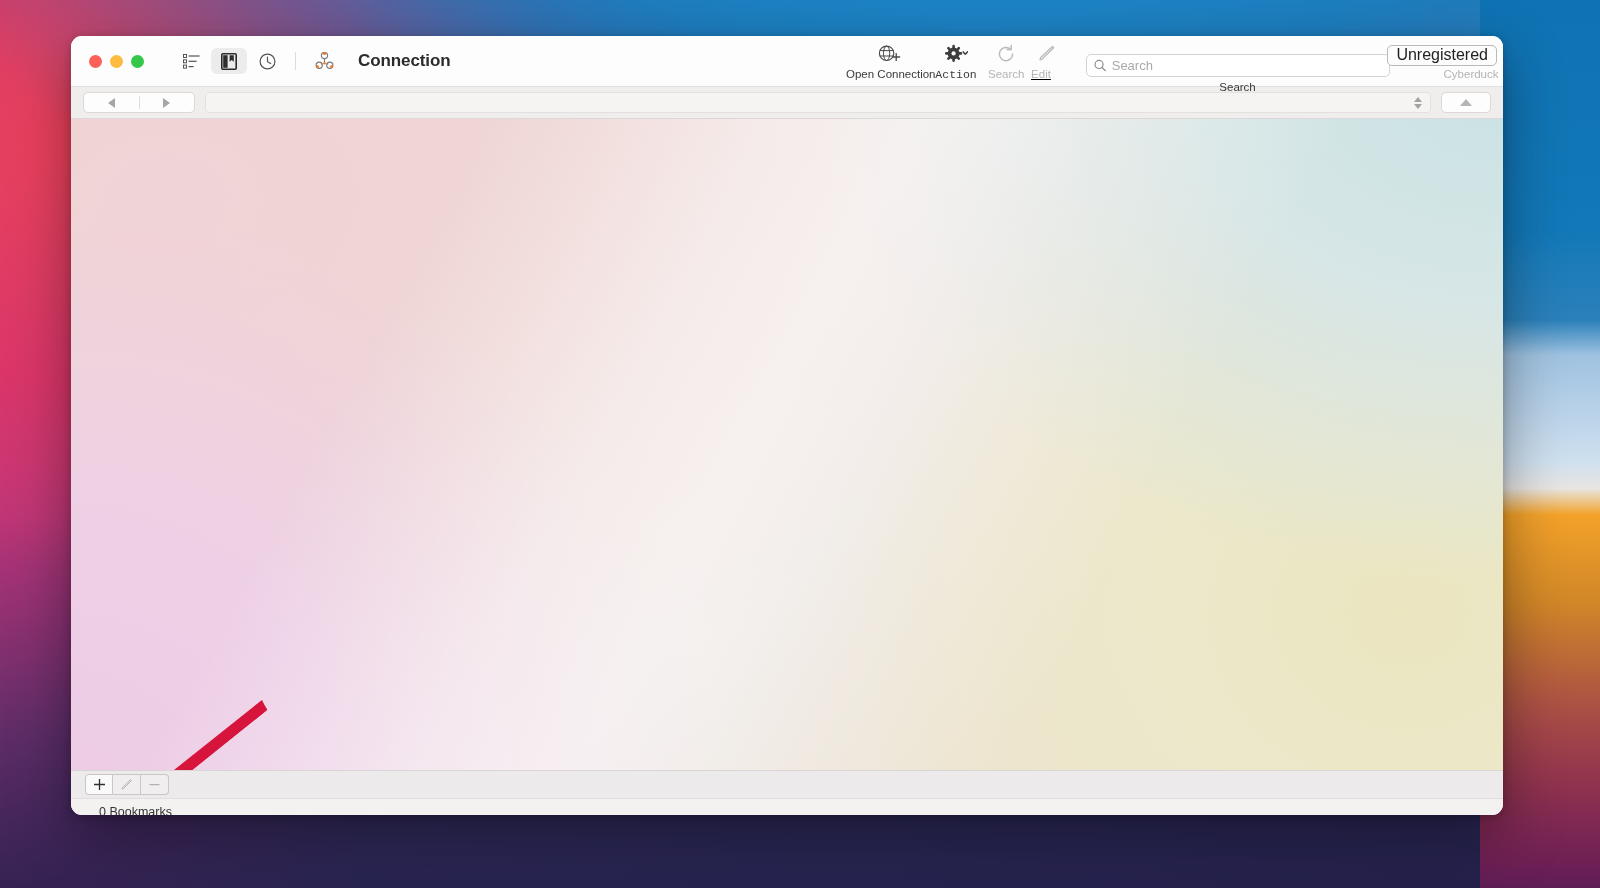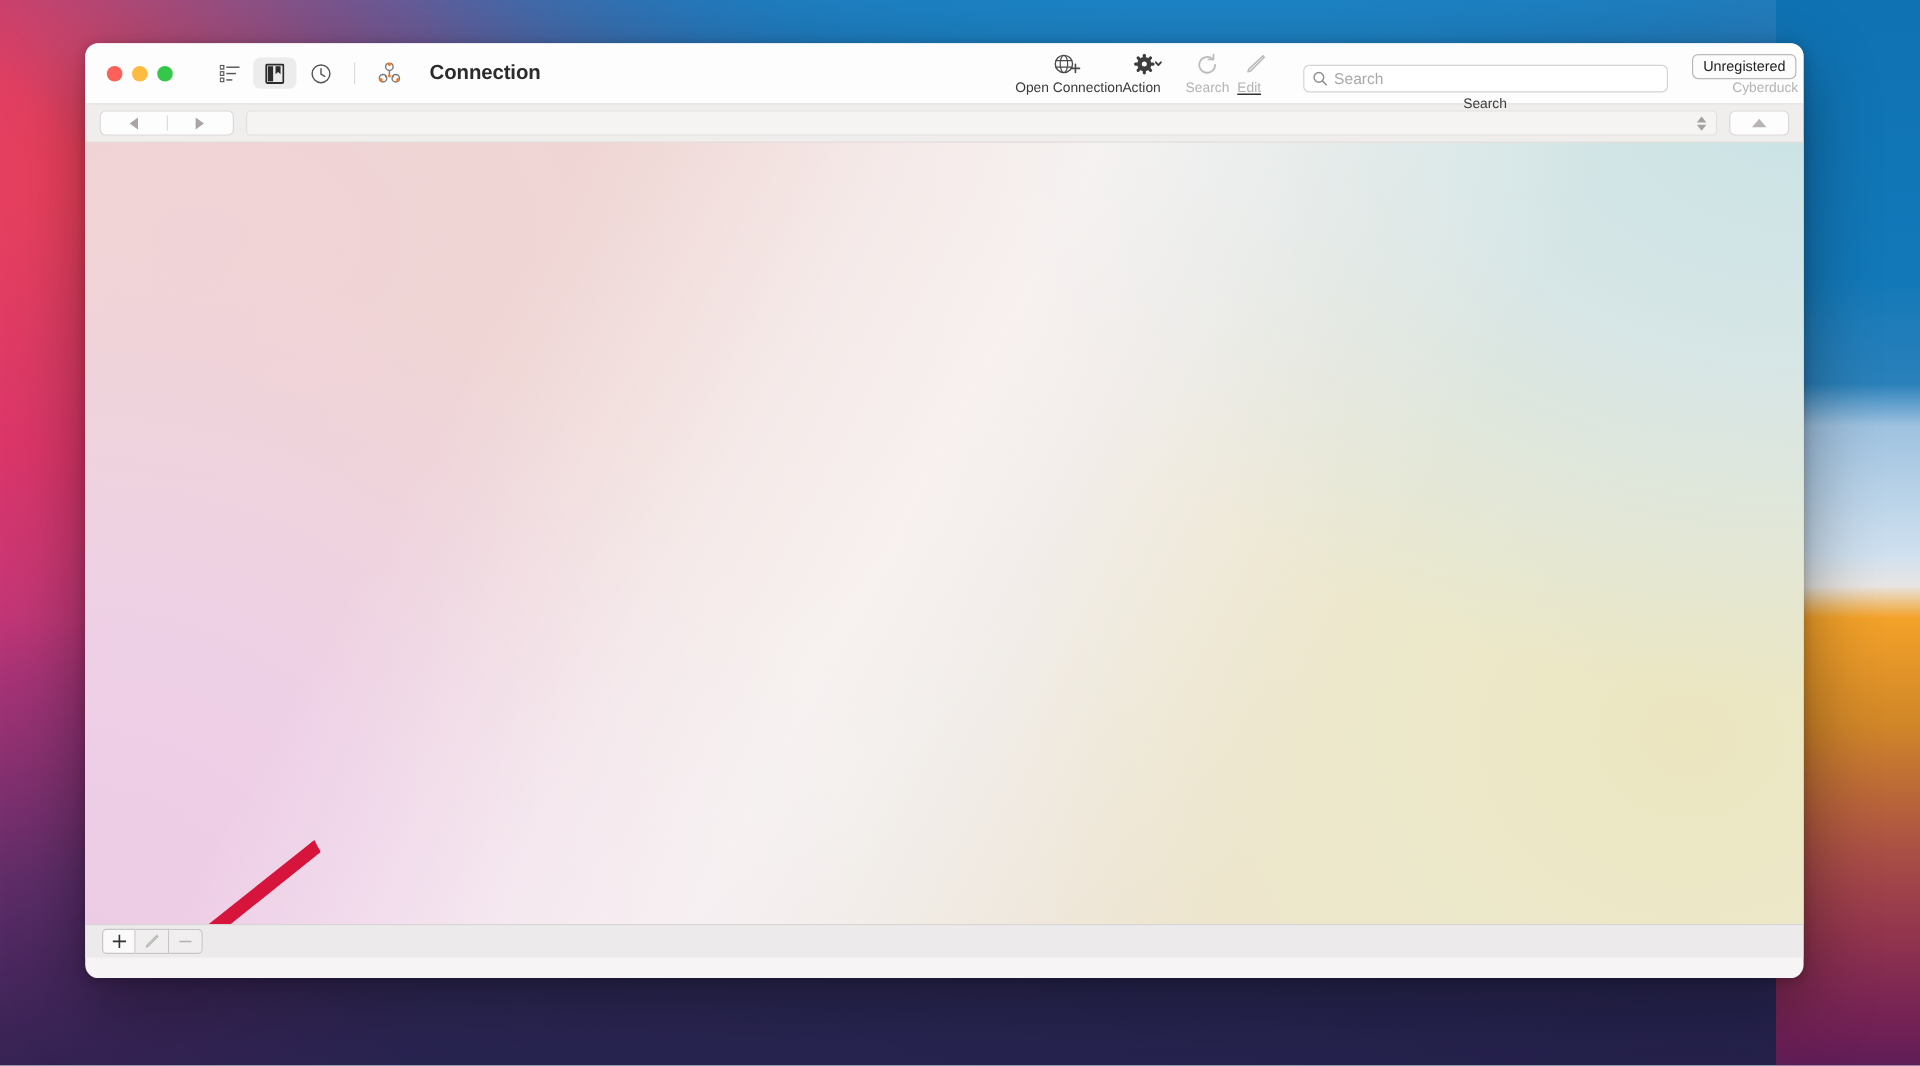--- a/index.html
+++ b/index.html
@@ -133,21 +133,21 @@
   .tb-glyph { height: 22px; display: flex; align-items: center; justify-content: center; }
   .tb-label {
     font-size: 11.5px;
     color: #3a3a3a;
     margin-top: 3px;
     white-space: nowrap;
   }
   .tb-item.disabled .tb-label { color: #b4b4b4; }
 
   #tb-open   { margin-left: 0px;  width: 112px; }
-  #tb-action { margin-left: 4px; width: 56px; }
+  #tb-action { margin-left: 4px; width: 56px; font-family: Liberation Mono, monospace; }
   #tb-refresh{ margin-left: 10px; width: 46px; }
   #tb-edit   { margin-left: 8px;  width: 40px; text-decoration: underline; }
 
   .search-wrap {
     margin-left: 24px;
     display: flex; flex-direction: column; align-items: center;
     width: 310px;
     padding-top: 18px;
   }
   .search-box {
@@ -171,21 +171,21 @@
   }
 
   #tb-disconnect { margin-left: 54px; width: 78px; }
 
   .badge-unregistered {
     position: absolute;
     right: 6px; top: 9px;
     border: 1px solid #b9b9b9;
     border-radius: 5px;
     background: #fcfcfc;
-    font-size: 12px;
+    font-size: 16px;
     color: #222;
     padding: 2px 8px 3px 8px;
     line-height: 14px;
   }
 
   
   .navbar {
     height: 33px;
     background: #f0eeed;
     border-top: 1px solid #e2dedd;
@@ -498,15 +498,18 @@
           </svg>
         </div>
         <div class="bm-btn dim">
           <svg class="svg-ic" width="13" height="13" viewBox="0 0 13 13">
             <path d="M1.5 6.5 H11.5" stroke="#b3b0af" stroke-width="1.25"></path>
           </svg>
         </div>
       </div>
     </div>
 
+    <div class="statusbar">
+      <span class="status-text">0 Bookmarks</span>
+    </div>
 
   </div>
 </div>
 
 </body></html>

